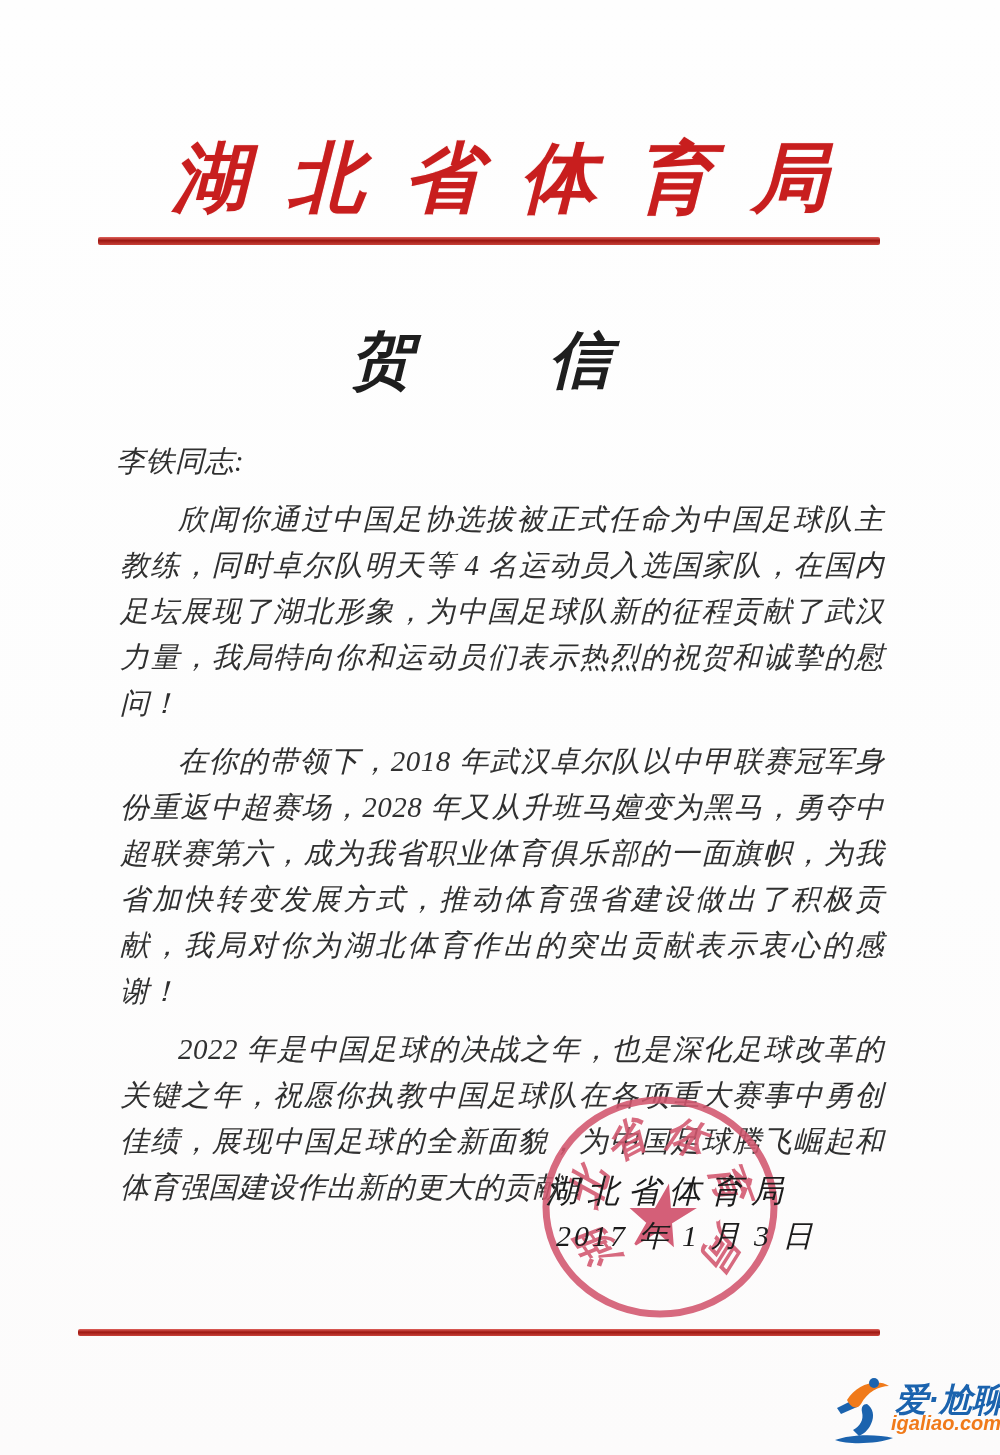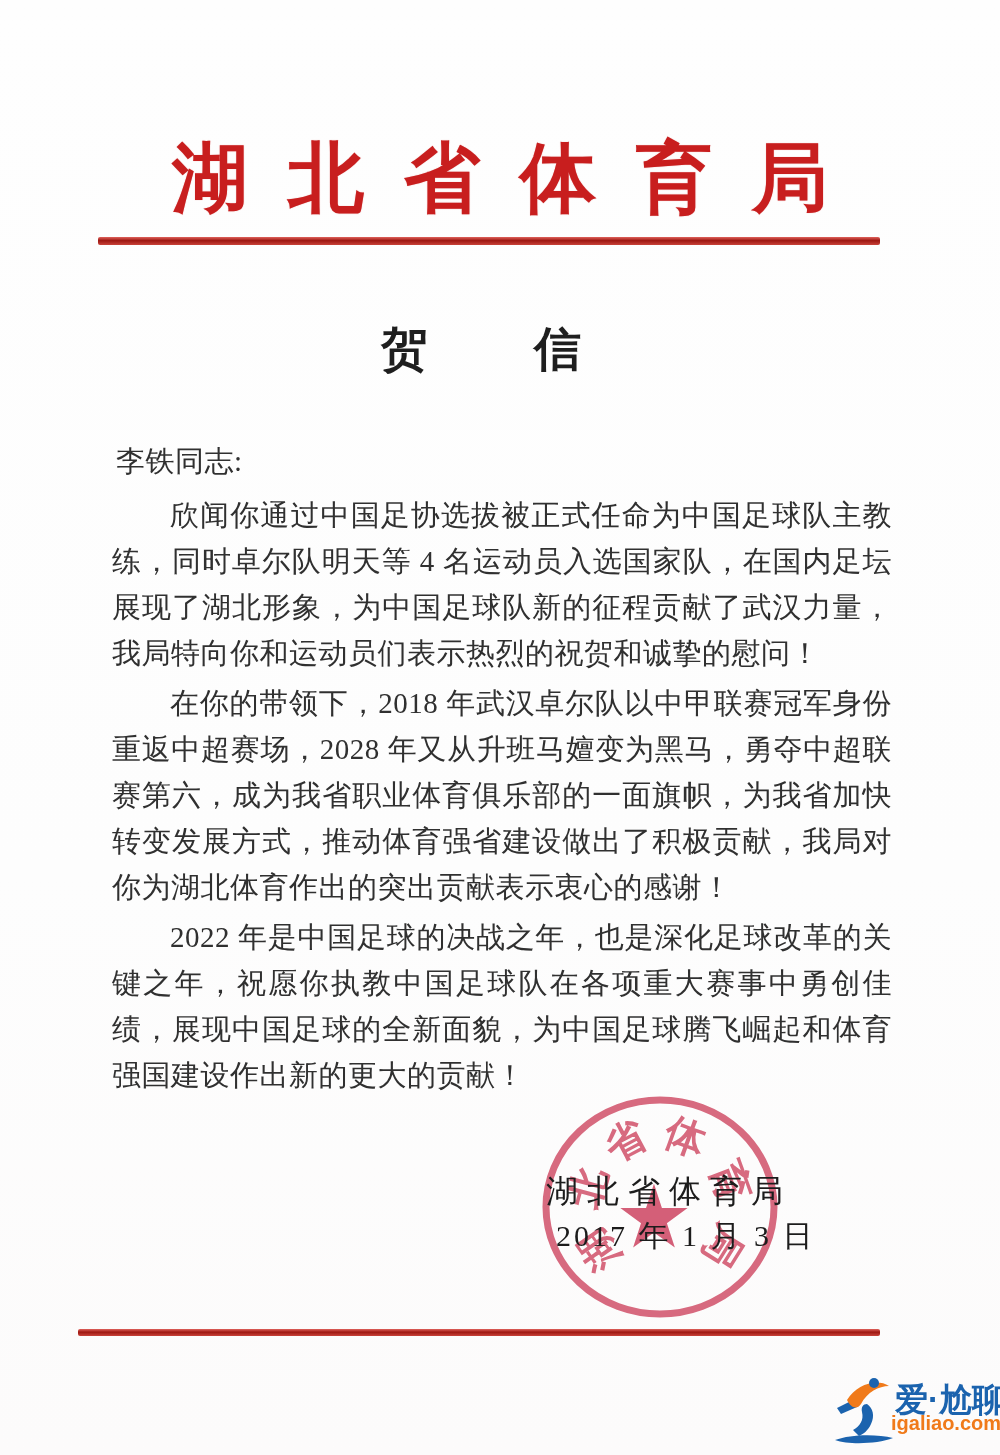--- a/index.html
+++ b/index.html
@@ -3,21 +3,21 @@
 <meta charset="utf-8">
 <style>
   html,body{margin:0;padding:0;}
   body{
     width:1000px;height:1455px;
     background:#fdfdfd;
     position:relative;
     font-family:"Liberation Serif","DejaVu Serif",serif;
     overflow:hidden;
   }
-  .page{position:absolute;inset:0;background:linear-gradient(180deg,#fefefe 0%,#fdfdfd 60%,#fcfbfb 100%);}
+  .page{position:absolute;inset:0;background:linear-gradient(180deg,#fefefe 0%,#fdfdfd 60%,#fcfbfb 100%);font-style:italic;}
 
   
   .agency{
     position:absolute;top:128px;left:0;width:1000px;
     text-align:center;
     font-size:76px;font-weight:bold;
     color:#c81e1e;
     letter-spacing:40px;padding-left:40px;box-sizing:border-box;
     text-shadow:0 0 1px rgba(200,30,30,.45);
     white-space:nowrap;
@@ -26,32 +26,32 @@
     position:absolute;height:8px;border-radius:2px;
     background:linear-gradient(180deg,#e0625c 0%,#9e1812 45%,#c8423a 100%);
   }
   .rule-top{left:98px;top:237px;width:782px;}
   .rule-bottom{left:78px;top:1329px;width:802px;height:7px;}
 
   
   .letter-title{
     position:absolute;top:318px;left:0;width:966px;
     text-align:center;
-    font-size:47px;font-weight:bold;color:#1e1e1e;
+    font-size:62px;font-weight:bold;color:#1e1e1e;
     letter-spacing:4px;white-space:pre;
   }
 
   
   .body-text{
     position:absolute;left:108px;top:430px;width:788px;
     font-size:29px;line-height:46px;color:#303030;
     text-align:justify;letter-spacing:.5px;
   }
   .greeting{margin:8px;}
-  .para{margin:4px;text-indent:2em;}
+  .para{margin:12px;text-indent:2em;}
 
   
   .sig-org{
     position:absolute;left:546px;top:1170px;
     font-size:32px;color:#1c1c1c;letter-spacing:9px;white-space:nowrap;z-index:3;
   }
   .sig-date{
     position:absolute;left:556px;top:1216px;
     font-size:30px;color:#1c1c1c;letter-spacing:3px;white-space:nowrap;z-index:3;
   }

